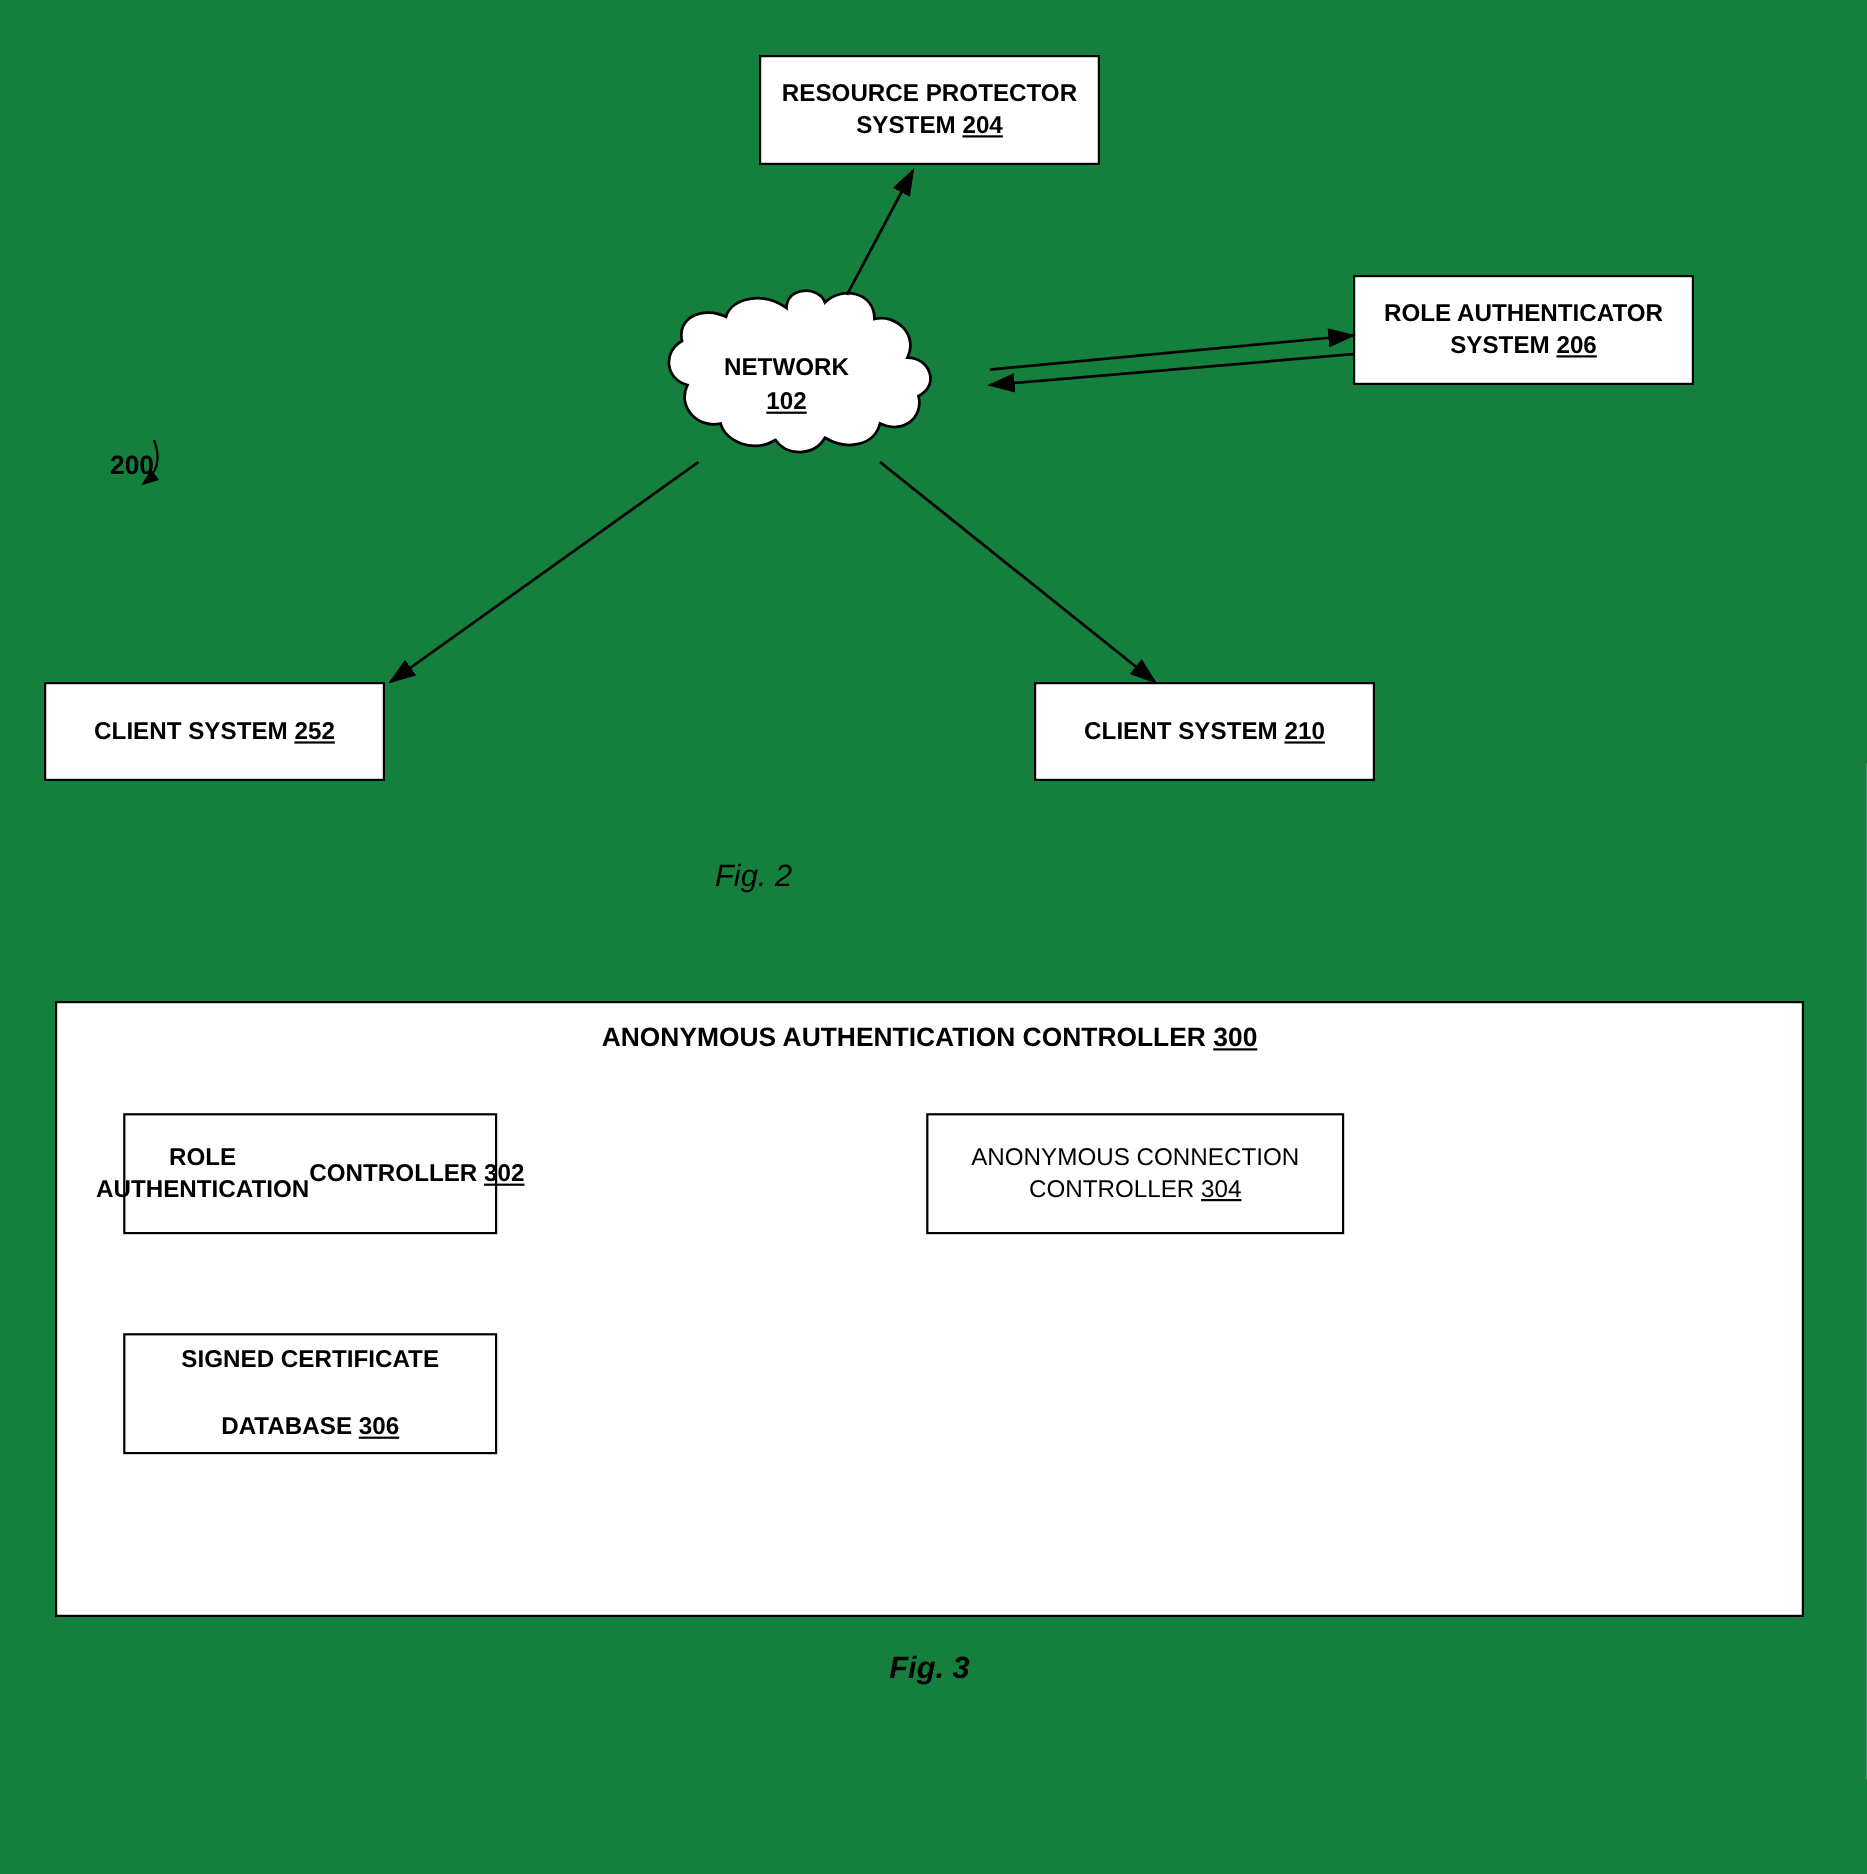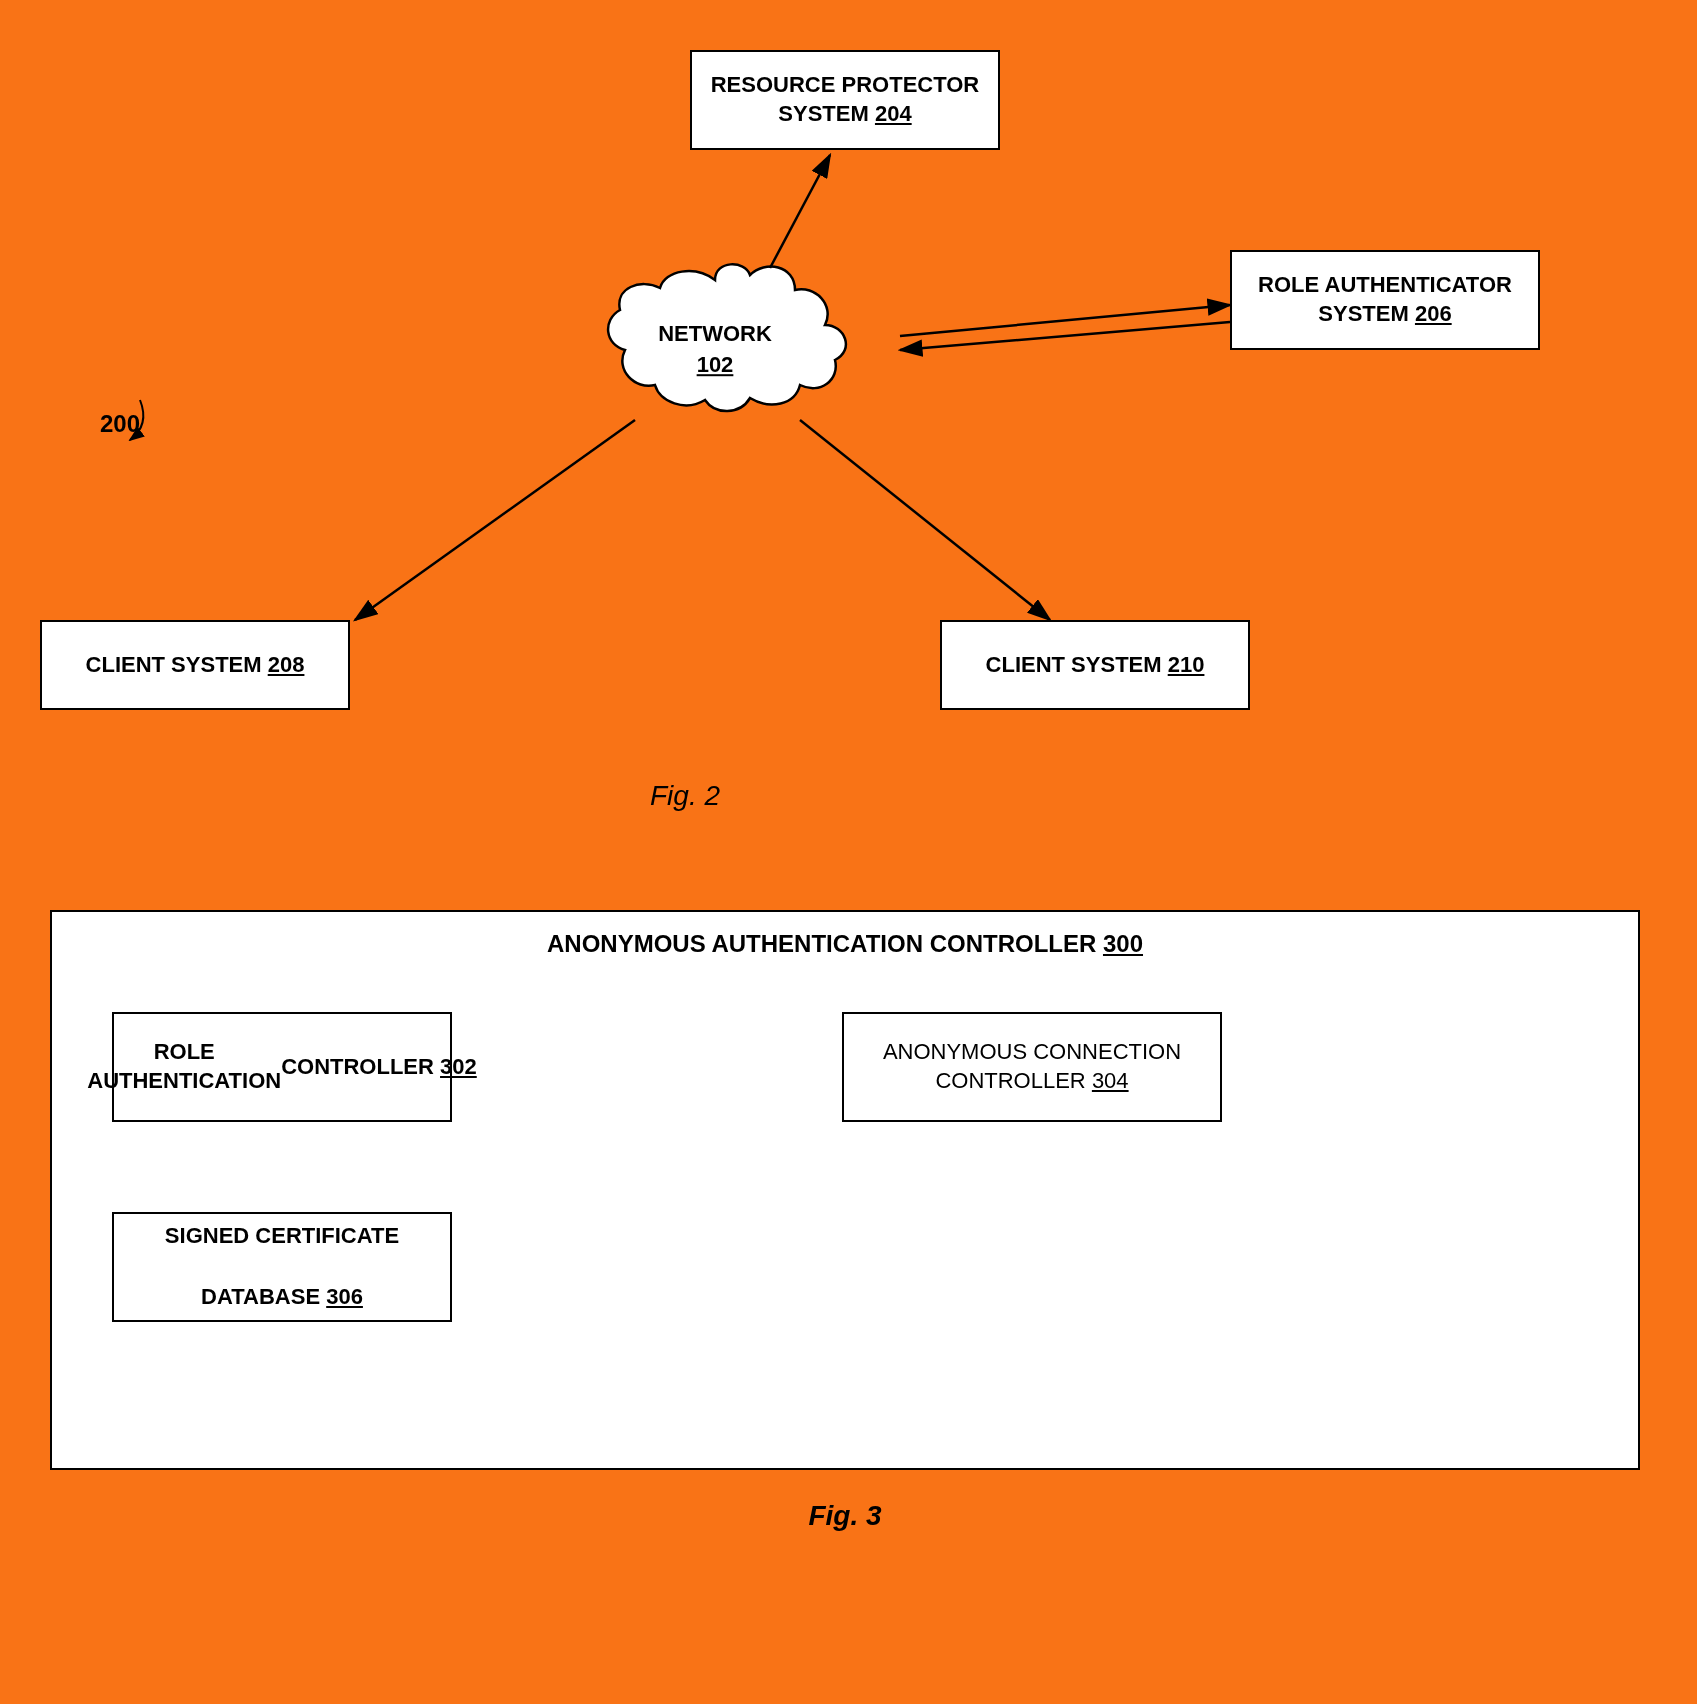--- a/index.html
+++ b/index.html
@@ -9,21 +9,21 @@
       width: 1697px;
       min-height: 1704px;
       position: relative;
       overflow: hidden;
     }
 
     .diagram-container {
       width: 1697px;
       height: 1704px;
       position: relative;
-      background: #f97316;
+      background: #15803d;
     }
 
     
     .fig2-area {
       position: absolute;
       top: 20px;
       left: 0;
       width: 1697px;
       height: 860px;
     }
@@ -286,21 +286,21 @@
         " fill="white" stroke="black" stroke-width="2.5"></path>
       </svg>
       <div class="cloud-label">
         <div>NETWORK</div>
         <div class="underline">102</div>
       </div>
     </div>
 
     <div class="box box-cs208">
       <span>
-        <span>CLIENT SYSTEM</span>&nbsp;<span class="underline">208</span>
+        <span>CLIENT SYSTEM</span>&nbsp;<span class="underline">252</span>
       </span>
     </div>
 
     <div class="box box-cs210">
       <span>
         <span>CLIENT SYSTEM</span>&nbsp;<span class="underline">210</span>
       </span>
     </div>
 
     <div class="label-200">

